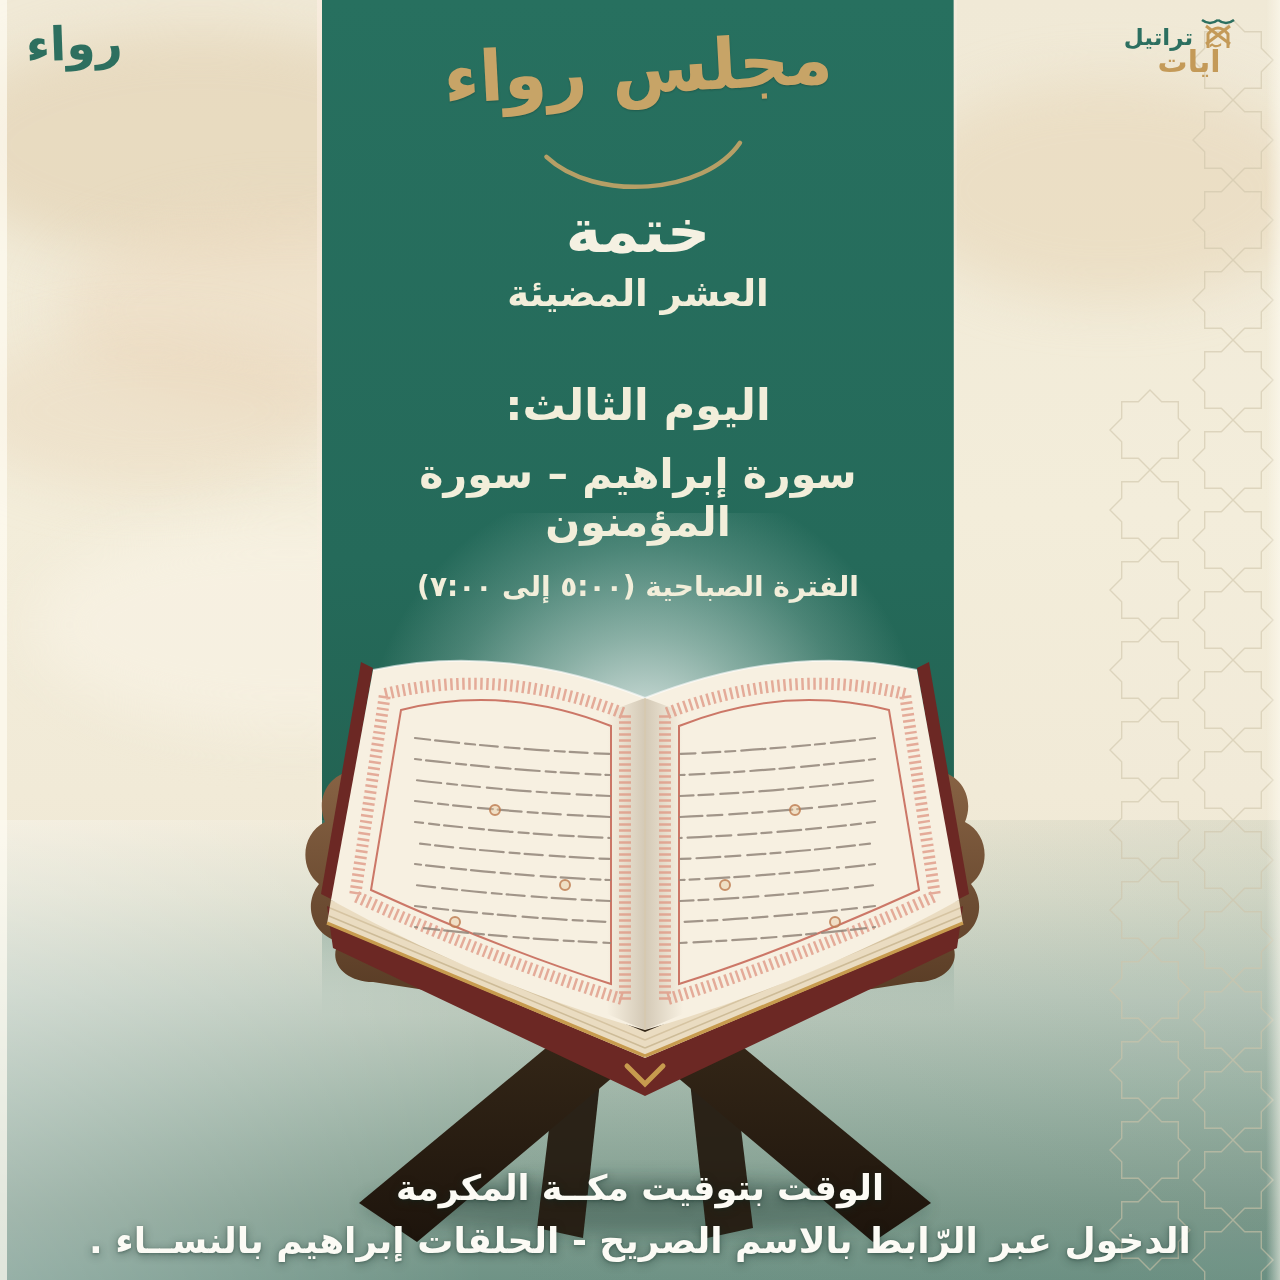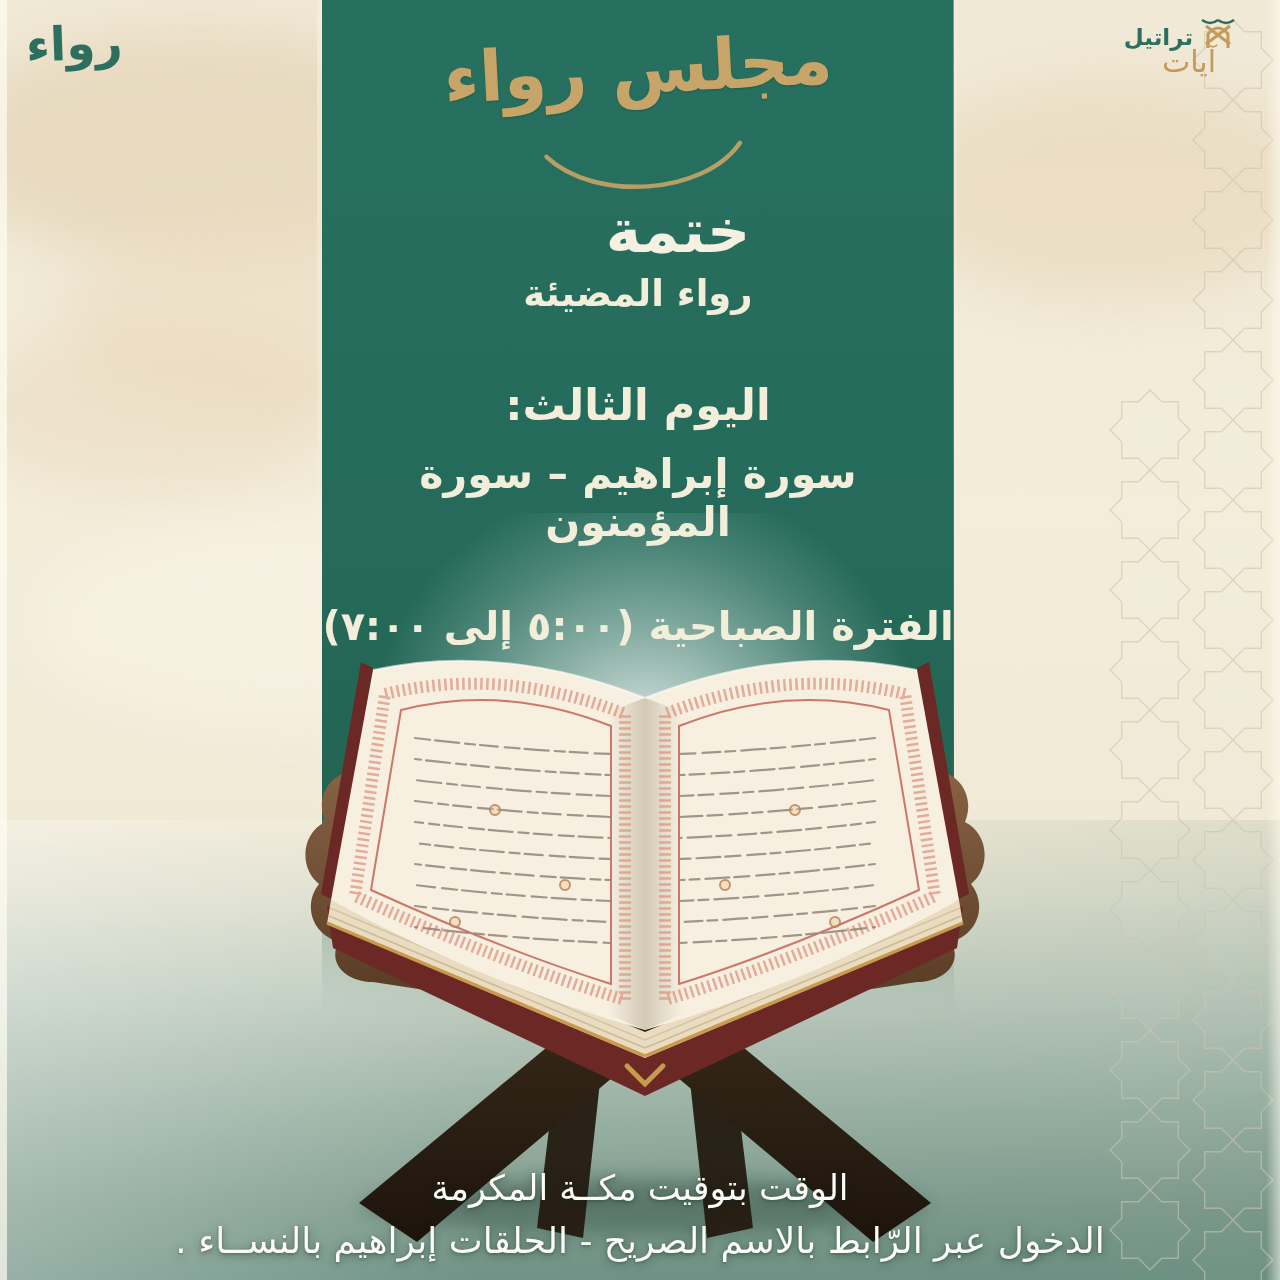--- a/index.html
+++ b/index.html
@@ -51,39 +51,39 @@
 
   .edgeL{position:absolute;left:0;top:0;width:7px;height:1280px;z-index:9;background:rgba(255,252,242,.7);}
   .edgeR{position:absolute;right:0;top:0;width:14px;height:1280px;z-index:9;
     background:linear-gradient(270deg,rgba(255,252,242,.55),rgba(255,252,242,0));}
 
   
   .ptxt{position:absolute;left:322px;width:632px;text-align:center;z-index:7;color:#f2eeda;font-weight:700;}
   .calligraphy{top:24px;font-size:70px;color:#c7a467;font-weight:700;transform:rotate(-3deg);
     text-shadow:0 1px 2px rgba(0,0,0,.18);line-height:1.3;}
   .swash{position:absolute;left:50%;top:118px;transform:translateX(-50%);width:220px;height:58px;}
-  .title{top:196px;font-size:60px;letter-spacing:1px;color:#f5f1e2;padding-left:40px;}
+  .title{top:196px;font-size:60px;letter-spacing:1px;color:#f5f1e2;}
   .subtitle{top:272px;font-size:37px;}
   .day{top:380px;font-size:43px;}
   .surahs{top:450px;font-size:41px;}
-  .morning{top:570px;font-size:40px;margin-top:33px;}
+  .morning{top:570px;font-size:28px;}
   .evening{top:636px;font-size:40px;}
 
-  .ftxt{position:absolute;left:0;width:1280px;text-align:center;z-index:8;color:#fcfbf5;font-weight:400;
+  .ftxt{position:absolute;left:0;width:1280px;text-align:center;z-index:8;color:#fcfbf5;font-weight:700;
     text-shadow:0 2px 10px rgba(20,45,38,.45),0 1px 3px rgba(20,45,38,.35);}
   .footer1{top:1168px;font-size:35px;}
   .footer2{top:1220px;font-size:36px;}
 
   
   .logo-rawa{position:absolute;left:26px;top:16px;z-index:8;font-size:47px;font-weight:700;
     color:#2d6f5f;transform:rotate(-2deg);}
   .logo-taratil{position:absolute;right:38px;top:12px;z-index:8;width:120px;text-align:center;}
   .logo-taratil .row{display:flex;flex-direction:row;justify-content:center;align-items:flex-end;gap:3px;}
   .t-word{color:#2c6f60;font-size:23px;font-weight:700;}
-  .t-ayat{color:#c49a58;font-size:30px;font-weight:400;margin-top:-6px;padding-left:14px;}
+  .t-ayat{color:#c49a58;font-size:30px;font-weight:700;margin-top:-6px;padding-left:14px;}
 </style>
 </head>
 <body>
 
 <div class="poster">
 
   <div class="cloud c1"></div>
   <div class="cloud c2"></div>
   <div class="cloud c3"></div>
   <div class="cloud c4"></div>
@@ -222,21 +222,21 @@
   </div>
 
   <div class="ptxt calligraphy">
     <span>مجلس رواء</span>
     <svg class="swash" viewBox="0 0 220 58">
       <path d="M14,10 C60,58 170,56 208,6" stroke="#c7a467" stroke-width="4.5" fill="none" stroke-linecap="round" opacity="0.9"></path>
     </svg>
   </div>
 
   <div class="ptxt title">ختمة</div>
-  <div class="ptxt subtitle">رواء المضيئة</div>
+  <div class="ptxt subtitle">العشر المضيئة</div>
   <div class="ptxt surahs">سورة إبراهيم – سورة المؤمنون</div>
   <div class="ptxt day">اليوم الثالث:</div>
   <div class="ptxt morning">الفترة الصباحية (٥:٠٠ إلى ٧:٠٠)</div>
 
   <div class="ftxt footer1">الوقت  بتوقيت مكــة المكرمة</div>
   <div class="ftxt footer2">الدخول عبر الرّابط بالاسم الصريح  - الحلقات إبراهيم بالنســاء .</div>
 
   <div class="edgeL"></div>
   <div class="edgeR"></div>
 </div>

